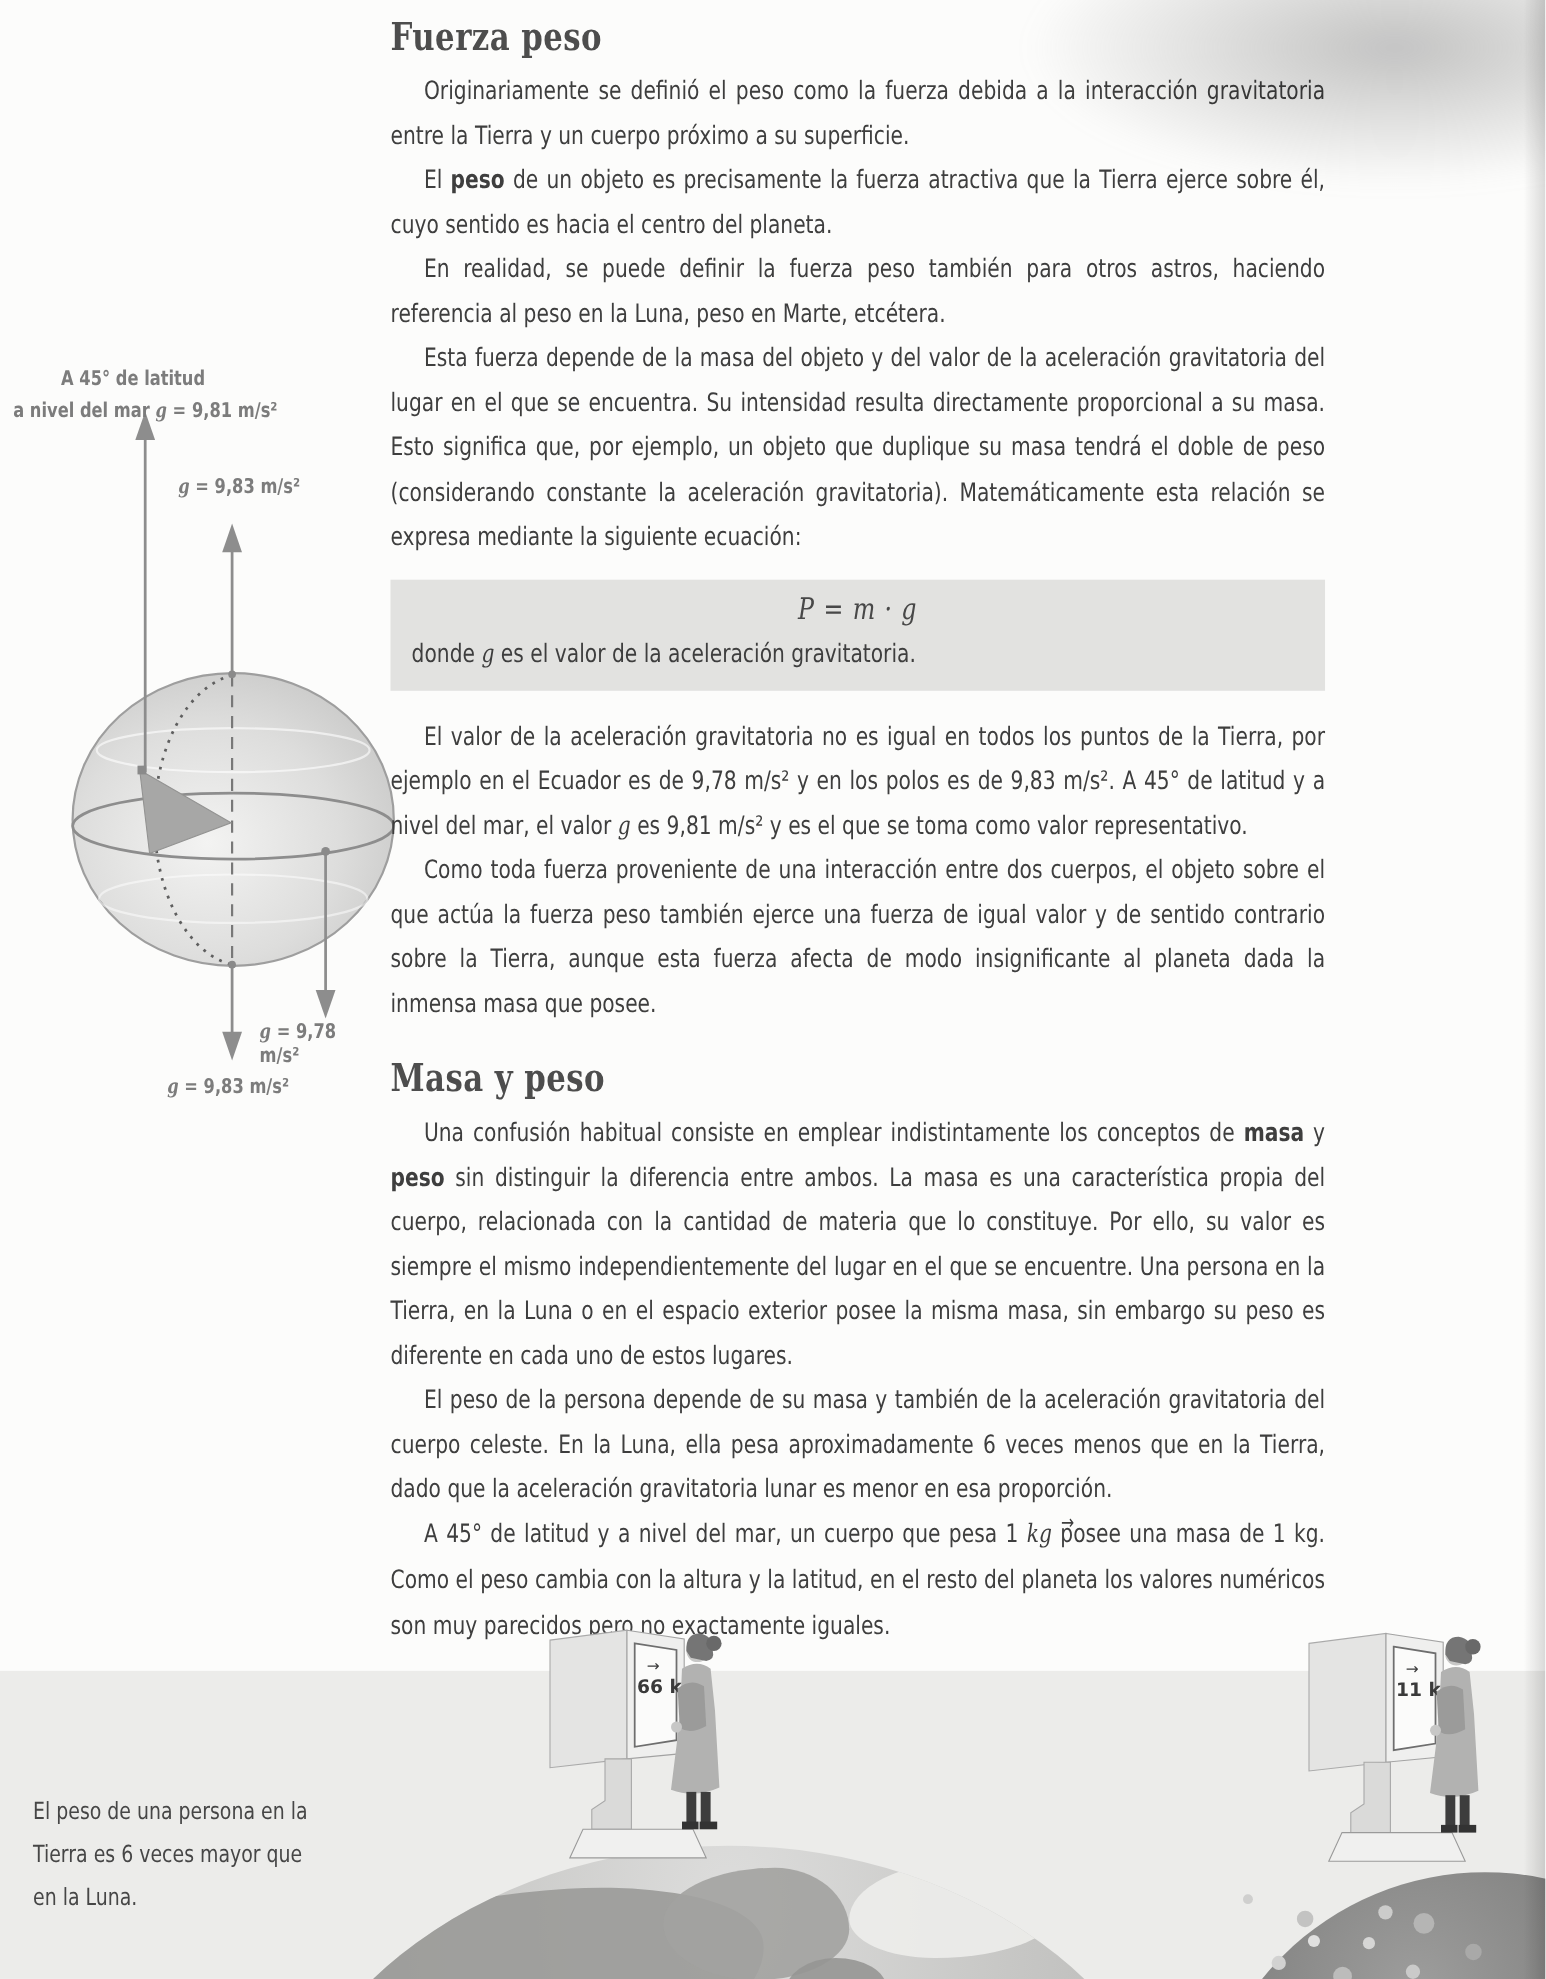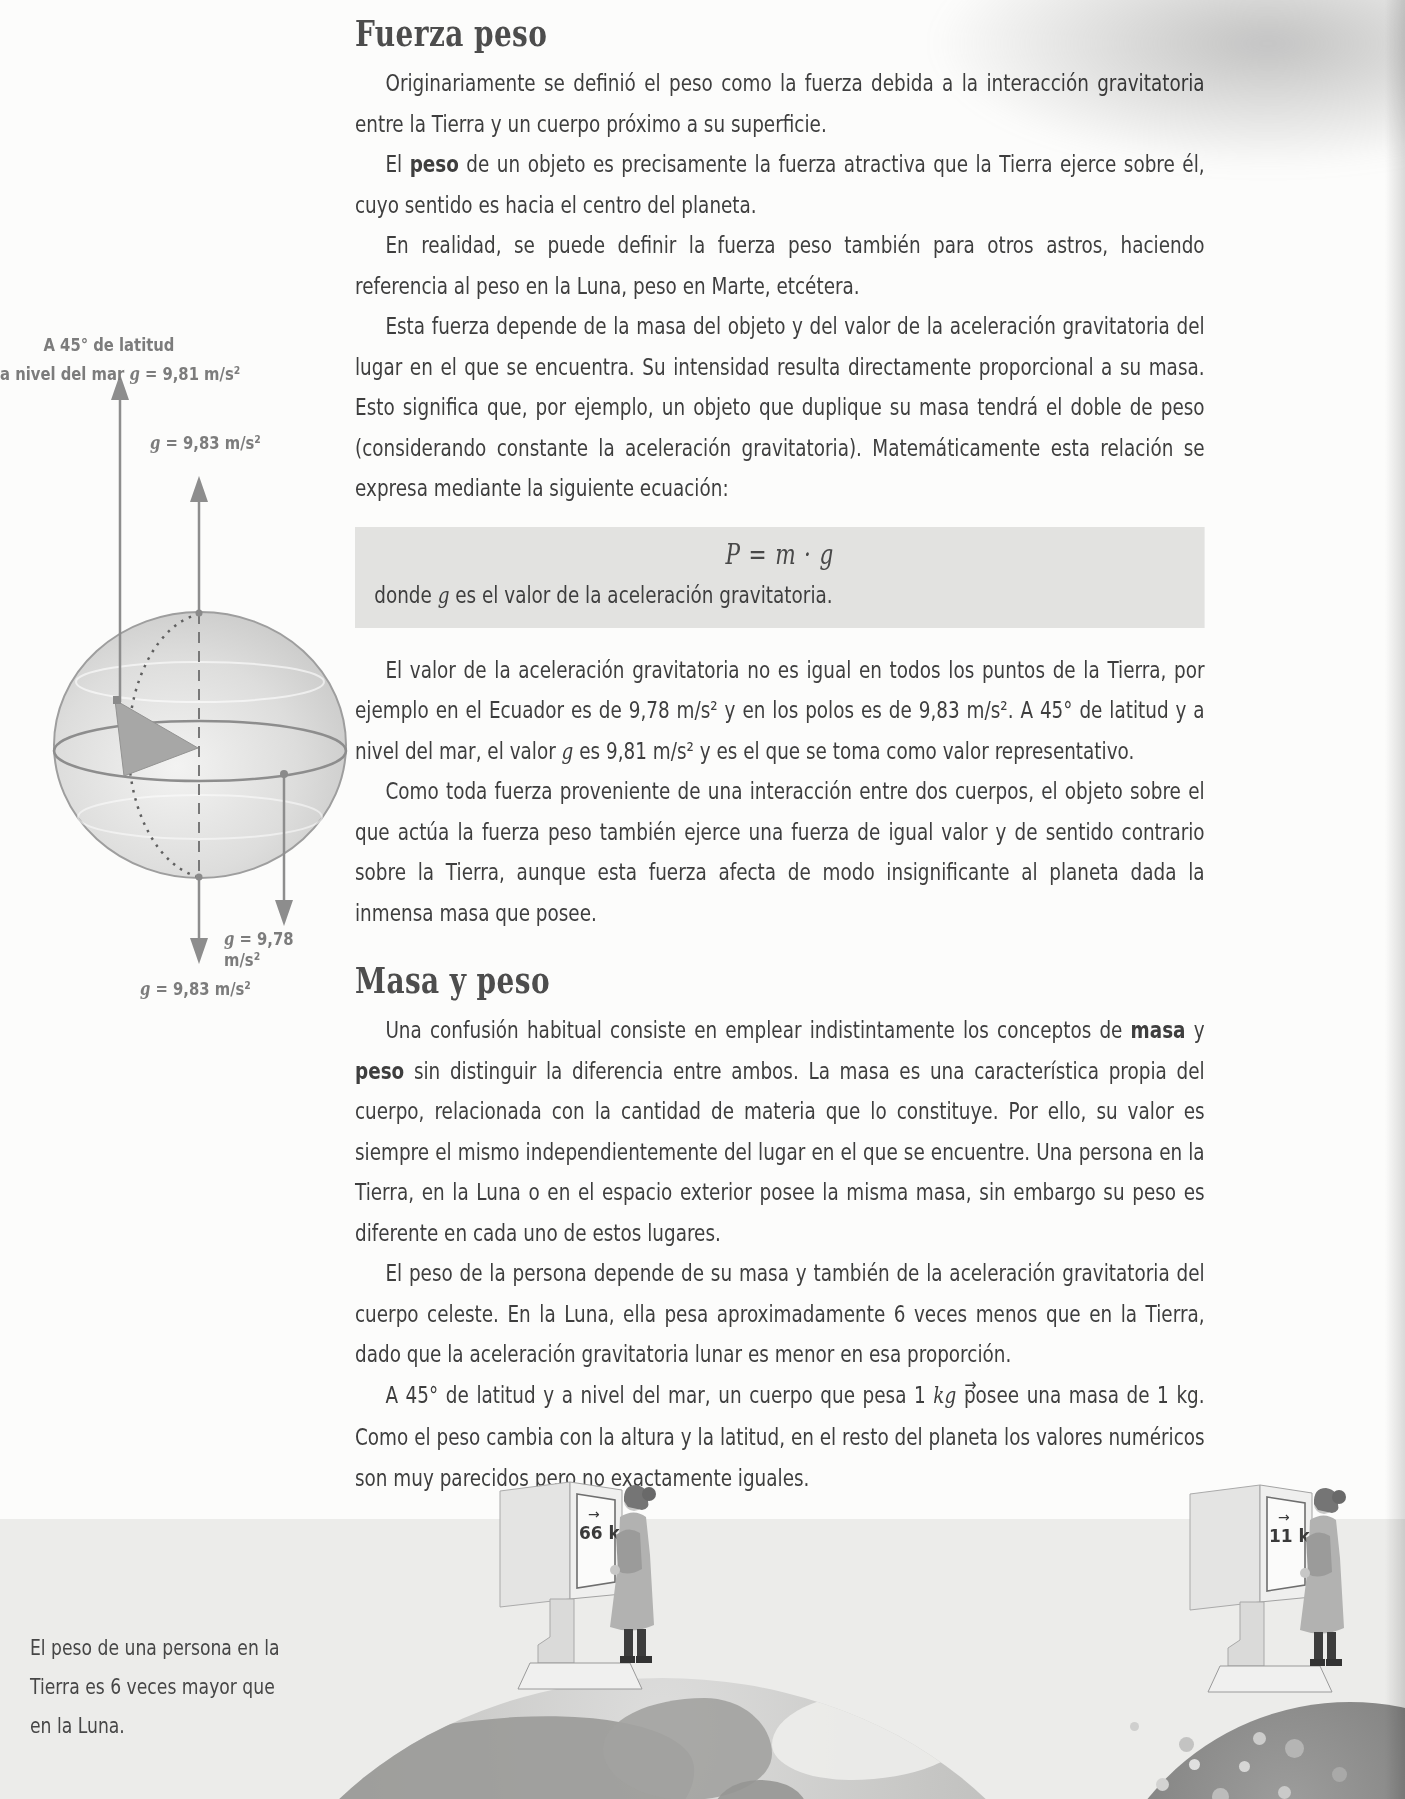--- a/index.html
+++ b/index.html
@@ -25,21 +25,21 @@
   .run-i{font-style:italic;font-family:"DejaVu Serif",serif;}
   .vecarrow{display:inline-block;width:0;position:relative;top:-0.62em;left:0.05em;font-size:0.78em;
             font-style:normal;overflow:visible;}
 
   .formula-box{margin:18px 0 22px 0;background:#e2e2e0;padding:12px 24px 14px 24px;}
   .formula{text-align:center;font-family:"DejaVu Serif",serif;font-style:italic;font-size:27px;
            color:#484848;letter-spacing:1px;}
   .formula-note{font-size:23px;line-height:38px;color:#3e3e3e;margin-top:6px;}
 
   
-  .diagram{position:absolute;left:0;top:330px;width:352px;height:692px;}
+  .diagram{position:absolute;left:12px;top:330px;width:352px;height:692px;}
   .dsvg{position:absolute;left:0;top:0;}
   .dlabel{position:absolute;font-weight:bold;font-size:18.5px;color:#7c7c7c;white-space:nowrap;
           transform:scaleX(0.8);transform-origin:left top;}
   .dlabel .run-i{font-weight:bold;}
   .dl-1{left:0;top:4px;width:218px;text-align:center;transform-origin:center top;}
   .dl-2{left:0;top:33px;}
   .dl-3{left:150px;top:102px;}
   .dl-4{left:224px;top:598px;}
   .dl-5{left:140px;top:648px;}
 

